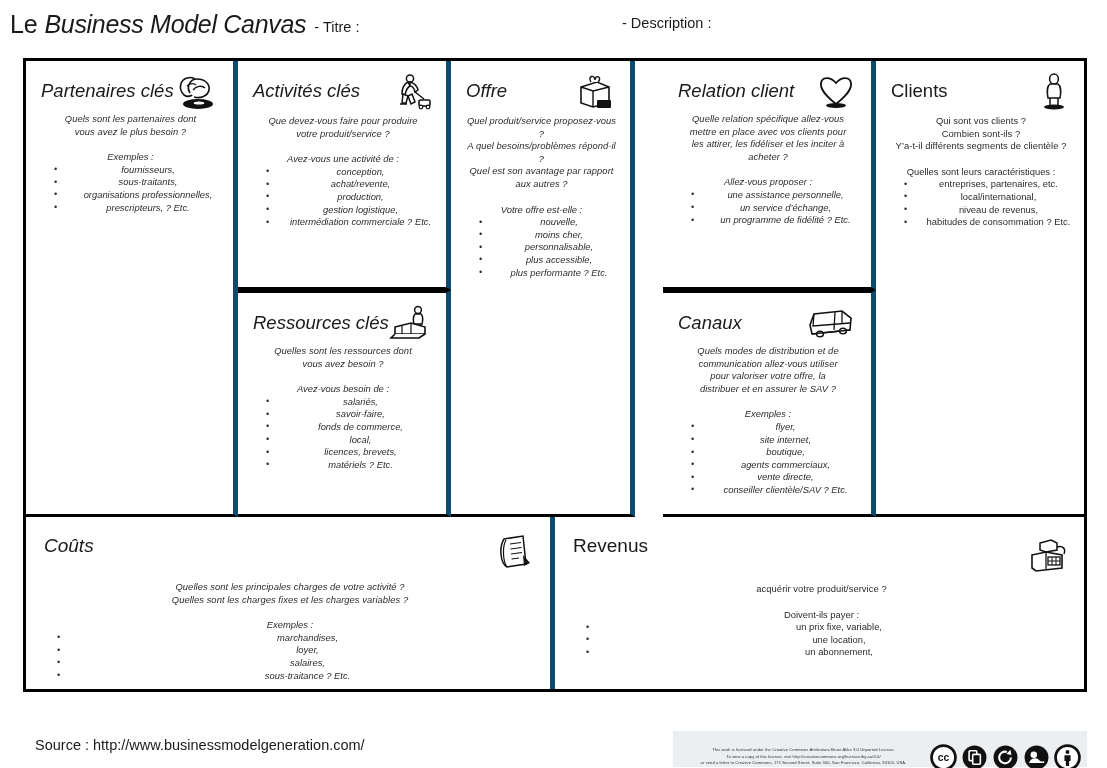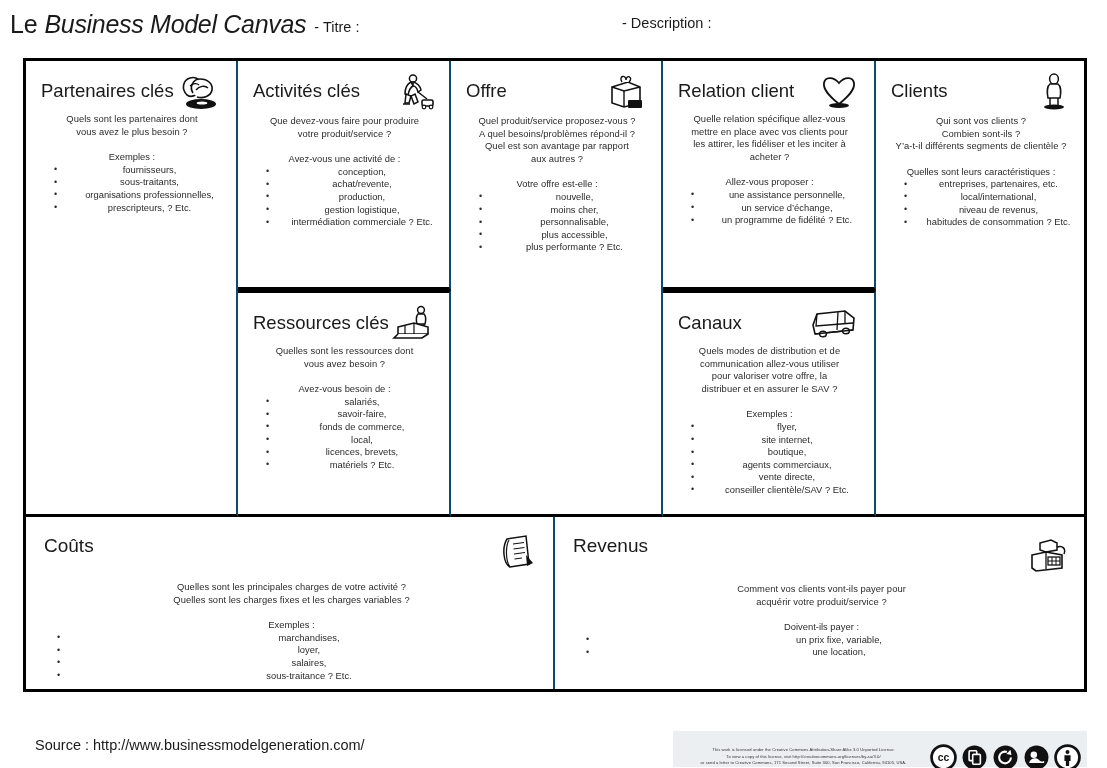--- a/index.html
+++ b/index.html
@@ -53,21 +53,21 @@
     border: 3px solid #000;
     background: #fff;
   }
 
   .cell {
     position: absolute;
     background: #fff;
     overflow: hidden;
     padding: 12px 13px 6px 15px;
   }
-  .cell.b-right  { border-right: 2px solid #0c4a6e; }
+  .cell.b-right  { border-right: 5px solid #0c4a6e; font-style: italic; }
   .cell.b-bottom { border-bottom: 3px solid #000; }
   .cell.b-top    { border-top: 3px solid #000; }
 
   .cell-head {
     display: flex;
     align-items: flex-start;
     justify-content: space-between;
     min-height: 38px;
   }
   .cell-title {
@@ -250,21 +250,21 @@
         <li>salariés,</li>
         <li>savoir-faire,</li>
         <li>fonds de commerce,</li>
         <li>local,</li>
         <li>licences,  brevets,</li>
         <li>matériels ? Etc.</li>
       </ul>
     </div>
   </div>
 
-  <div class="cell b-right b-bottom" style="left:425px; top:0; width:212px; height:456px;">
+  <div class="cell b-right b-bottom" style="left:425px; top:0; width:184px; height:456px;">
     <div class="cell-head">
       <div class="cell-title">Offre</div>
       <div class="cell-icon">
         <svg class="svg-ico" width="42" height="40" viewBox="0 0 42 40">
           <path d="M8 14 L24 9 L36 14 L36 30 L20 34 L8 30 Z" fill="#fff" stroke="#111" stroke-width="1.6"></path>
           <path d="M8 14 L20 18 L36 14" fill="none" stroke="#111" stroke-width="1.4"></path>
           <path d="M20 18 L20 34" stroke="#111" stroke-width="1.4"></path>
           <path d="M18 9 C14 3 22 1 22 7 C22 1 30 4 25 9" fill="#fff" stroke="#111" stroke-width="1.4"></path>
           <rect x="24" y="27" width="14" height="8" rx="1" fill="#111"></rect>
         </svg>
@@ -401,21 +401,20 @@
           <path d="M14 10 L25 7 L31 10 L31 17 L20 19 L14 17 Z" fill="#fff" stroke="#111" stroke-width="1.5"></path>
           <path d="M6 22 L20 19 L36 22 L36 35 L10 38 L6 35 Z" fill="#fff" stroke="#111" stroke-width="1.6"></path>
           <path d="M20 19 L20 36" stroke="#111" stroke-width="1.3"></path>
           <rect x="22" y="24" width="12" height="8" fill="#fff" stroke="#111" stroke-width="1.3"></rect>
           <path d="M26 24 L26 32 M30 24 L30 32 M22 28 L34 28" stroke="#111" stroke-width="1"></path>
           <path d="M31 14 C37 12 40 16 38 21" fill="none" stroke="#111" stroke-width="1.5"></path>
         </svg>
       </div>
     </div>
     <div class="cell-body">
-      <div class="q-line">Comment vos clients vont-ils payer pour</div>
       <div class="q-line">acquérir votre produit/service ?</div>
       <div class="ex-label">Doivent-ils payer :</div>
       <ul class="bullets">
         <li>un prix fixe,  variable,</li>
         <li>une location,</li>
         <li>un abonnement,</li>
         <li>un forfait  ? Etc.</li>
       </ul>
     </div>
   </div>

